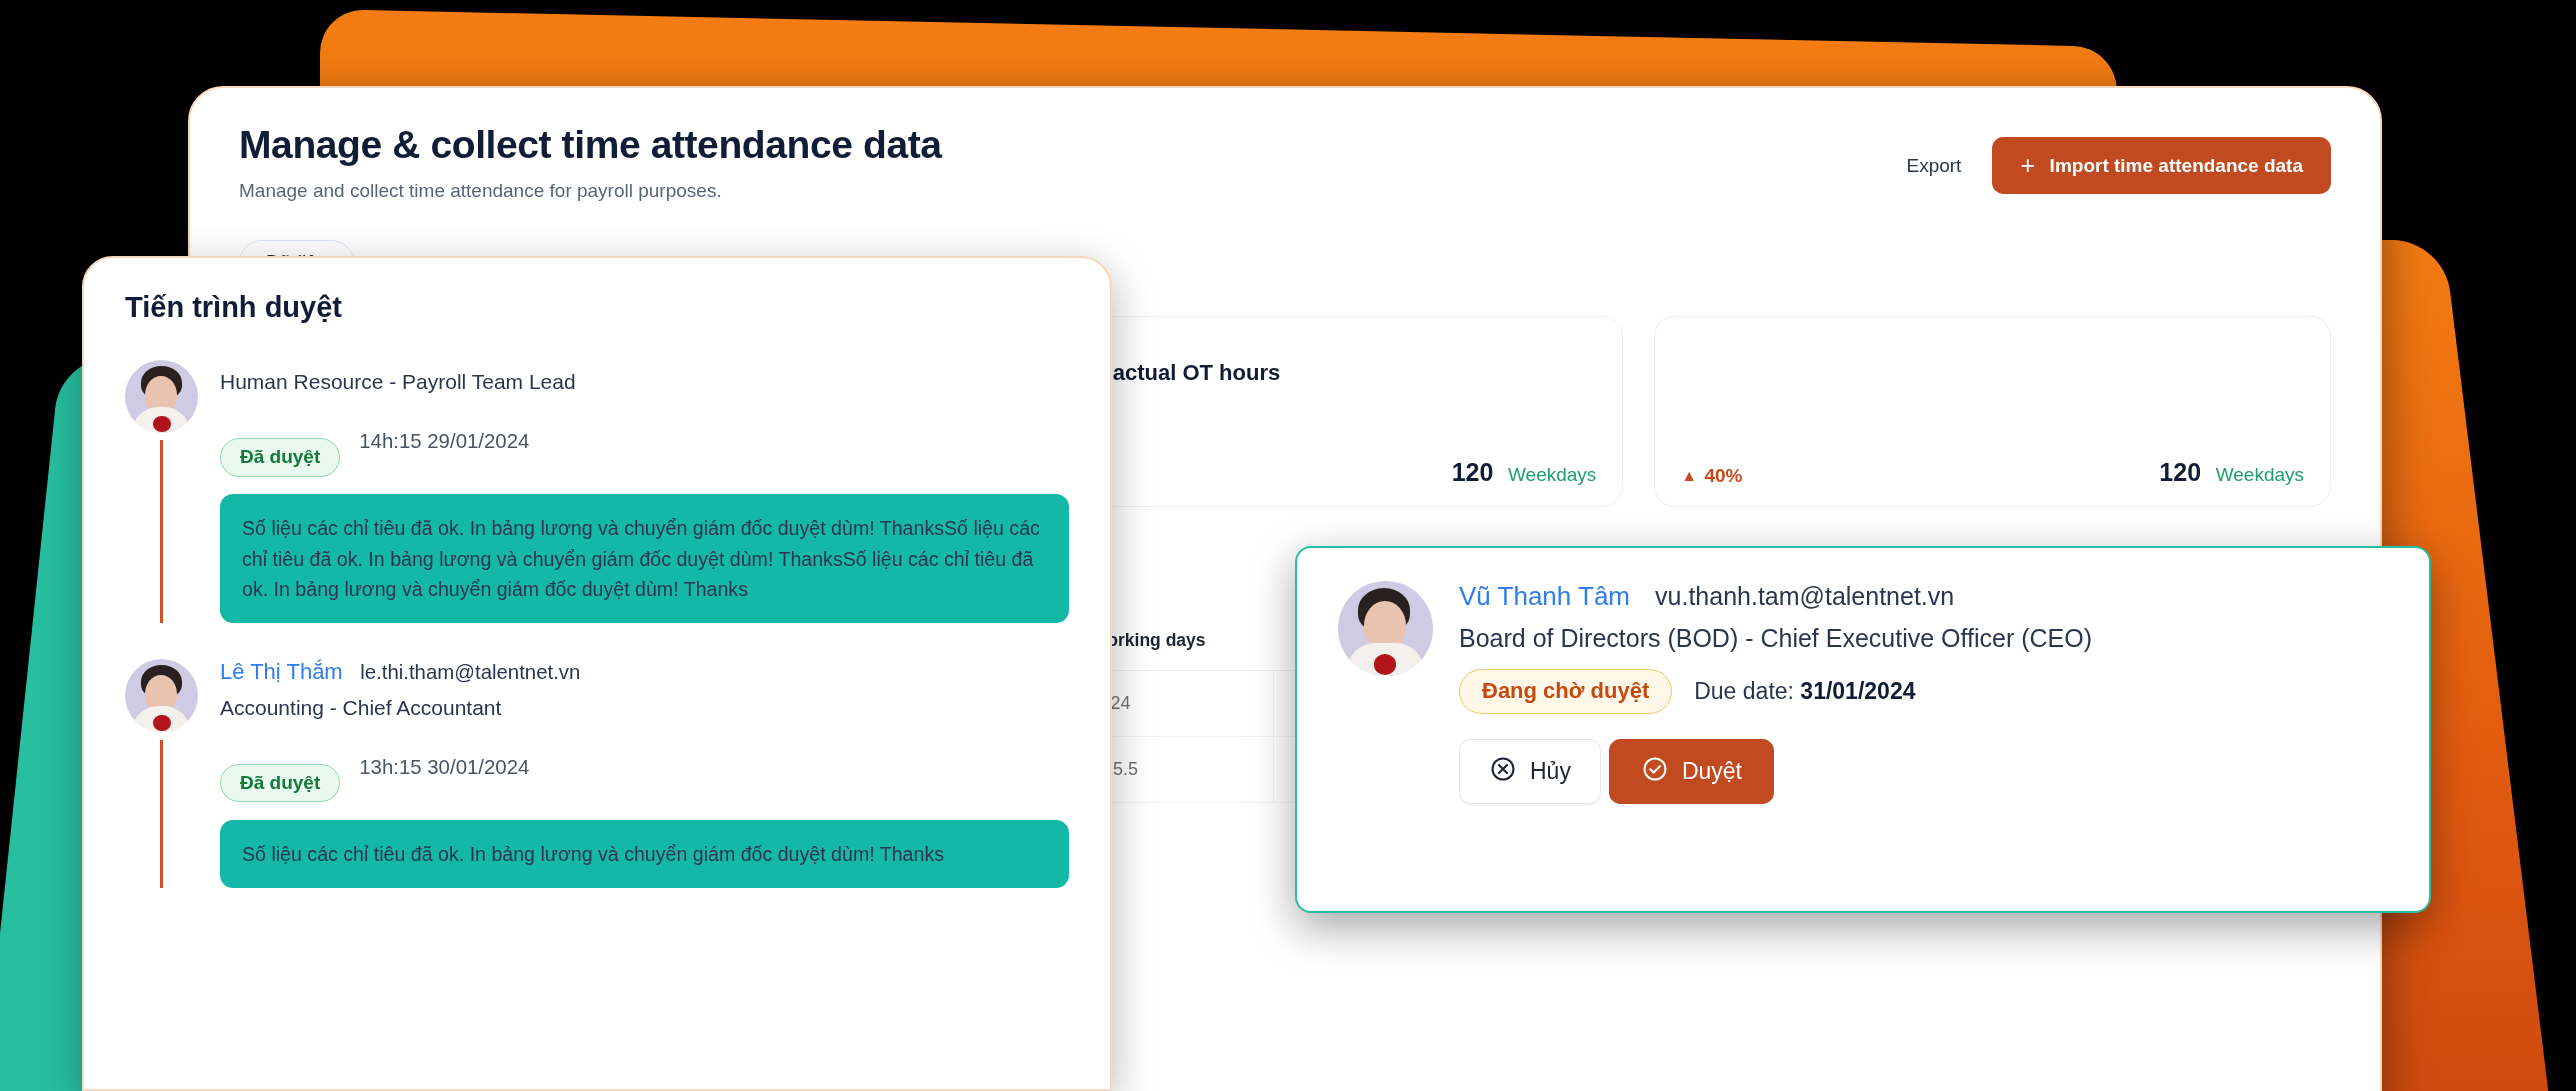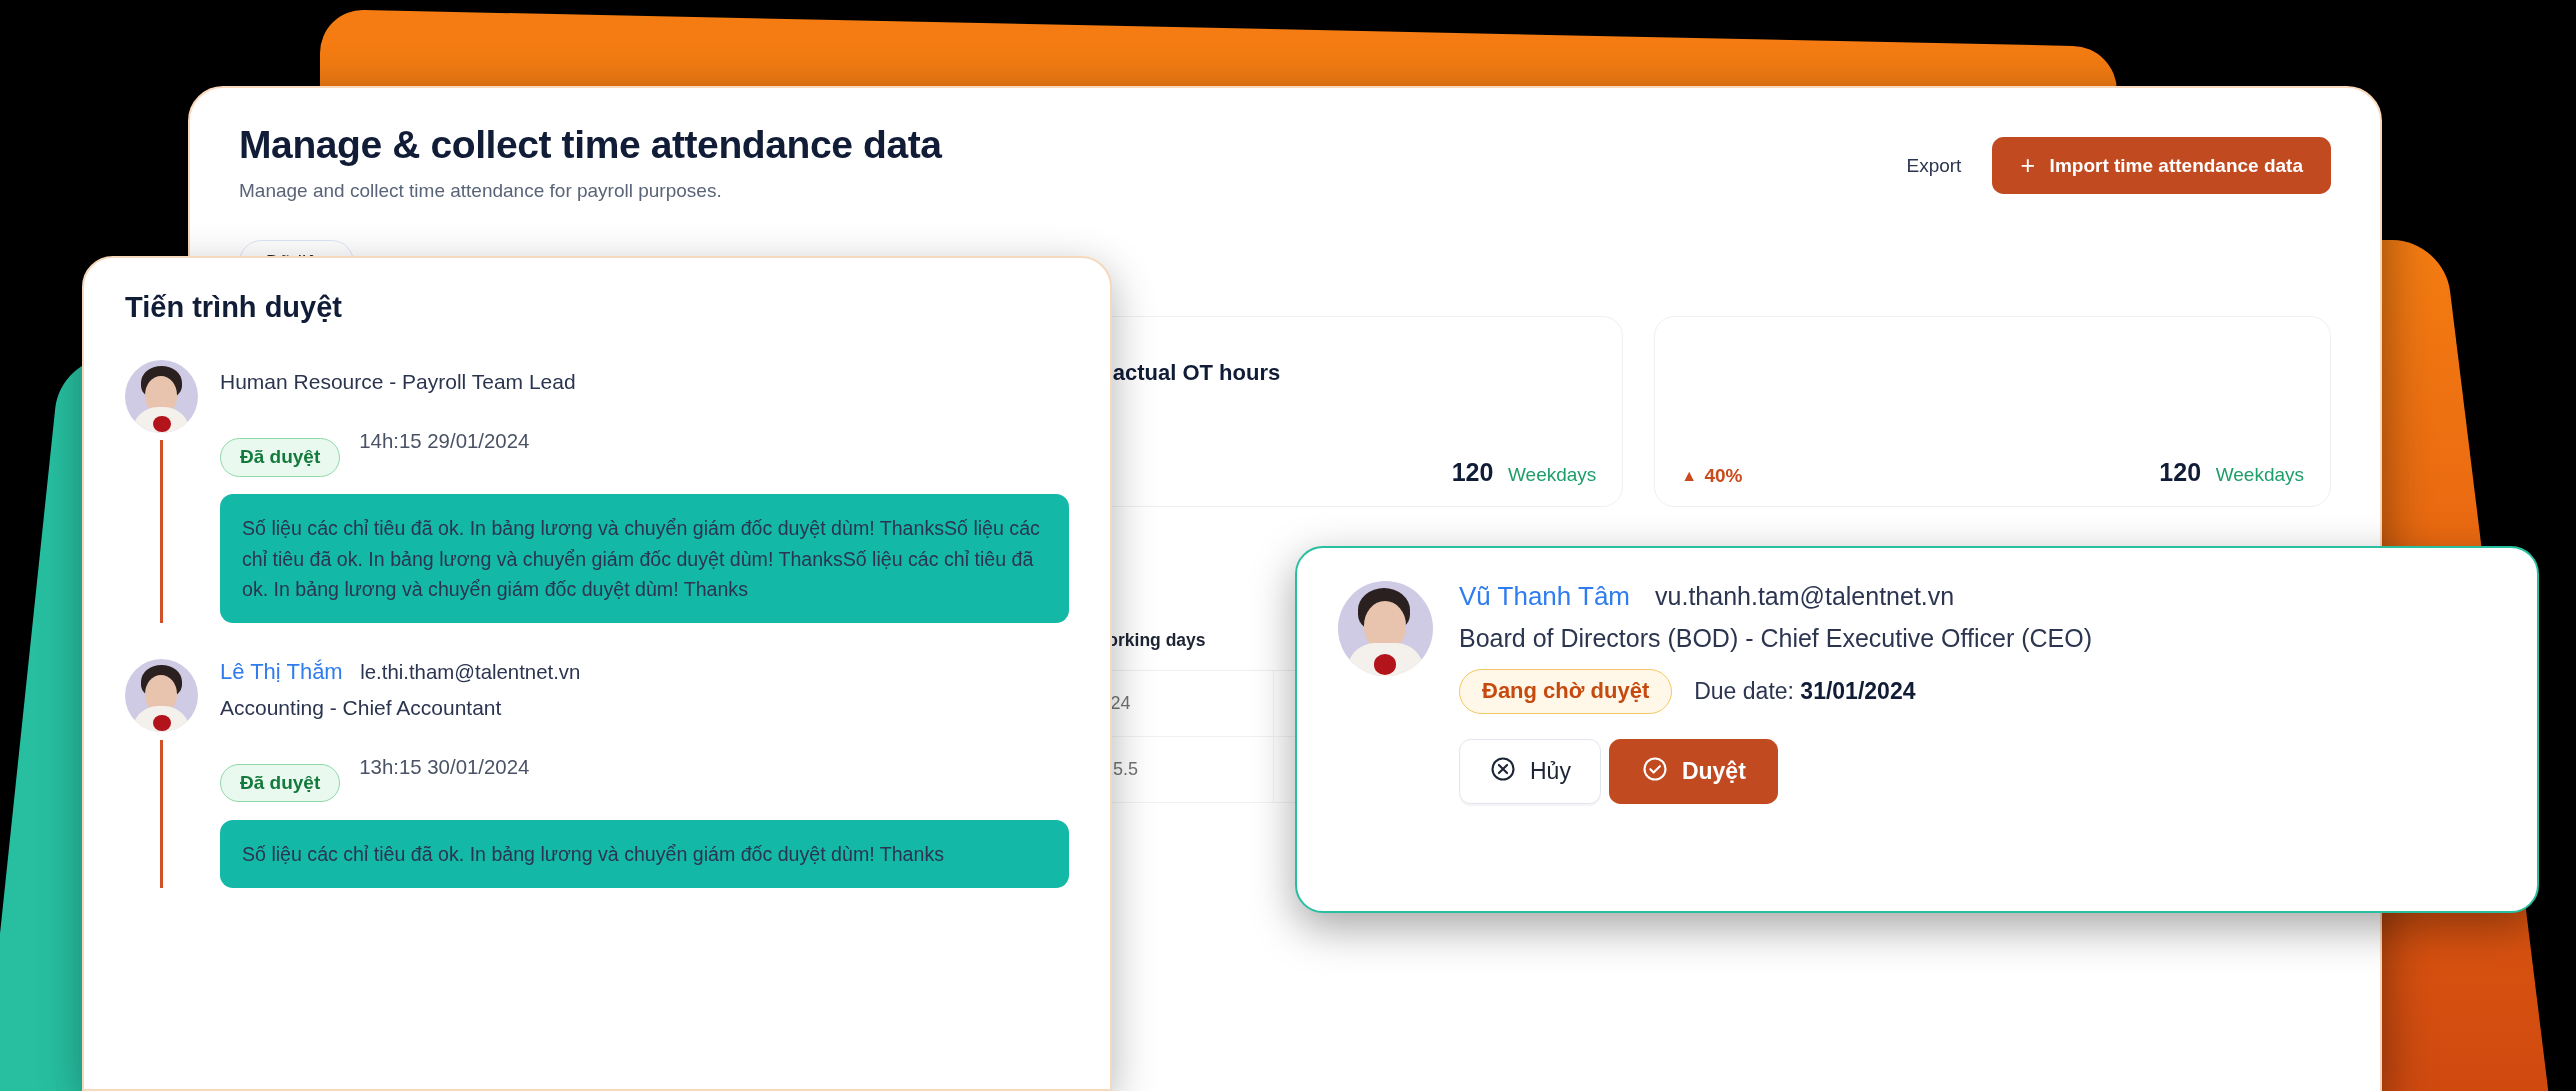--- a/index.html
+++ b/index.html
@@ -183,24 +183,24 @@
   }
   .tl-time { font-size: 20.4px; color: #4A5365; }
   .comment {
     margin-top: 17.5px; background: #14b8a6; border-radius: 13px;
     padding: 19px 22px; font-size: 19.6px; color: #2B3550; line-height: 1.55;
   }
 
   
   .approve-card {
     position: absolute; left: 1295px; top: 546px;
-    width: 1244px; height: 367px;
+    width: 1136px; height: 367px;
     background: #FFFFFF;
     border: 2.9px solid #27BFA0;
-    border-radius: 28px;
+    border-radius: 16px;
     z-index: 7;
     box-shadow: 0 14.6px 44px rgba(0,0,0,0.35);
     padding: 33px 41px;
     display: flex; gap: 26px;
   }
   .ac-avatar { width: 95px; height: 95px; }
   .ac-name-row { display: flex; align-items: baseline; gap: 25px; flex-wrap: wrap; }
   .ac-name { font-size: 26px; color: #2F7CEE; }
   .ac-email { font-size: 25px; color: #2B3550; }
   .ac-role { font-size: 25px; color: #2B3550; margin-top: 11.6px; }
@@ -214,21 +214,21 @@
   .ac-actions { display: flex; gap: 8px; margin-top: 25px; }
   .btn-cancel {
     display: flex; align-items: center; gap: 13px;
     background: #fff; border: 1.5px solid #E1E5EC; border-radius: 11.6px;
     padding: 14.6px 29px; font-size: 23px; color: #1D2433; cursor: pointer;
     box-shadow: 0 2.2px 0 rgba(0,0,0,0.04);
   }
   .btn-approve {
     display: flex; align-items: center; gap: 13px;
     background: #C14A21; border: none; border-radius: 11.6px;
-    padding: 14.6px 32px; font-size: 23px; color: #fff; cursor: pointer; font-weight: bold;
+    padding: 14.6px 32px; font-size: 23px; color: #fff; cursor: pointer; font-weight: normal;
   }
   .btn-cancel svg, .btn-approve svg { width: 28px; height: 28px; }
 </style>
 </head>
 <body>
 
 <div id="stage">
 
   <div class="blob blob-teal"></div>
   <div class="blob blob-orange-top"></div>

